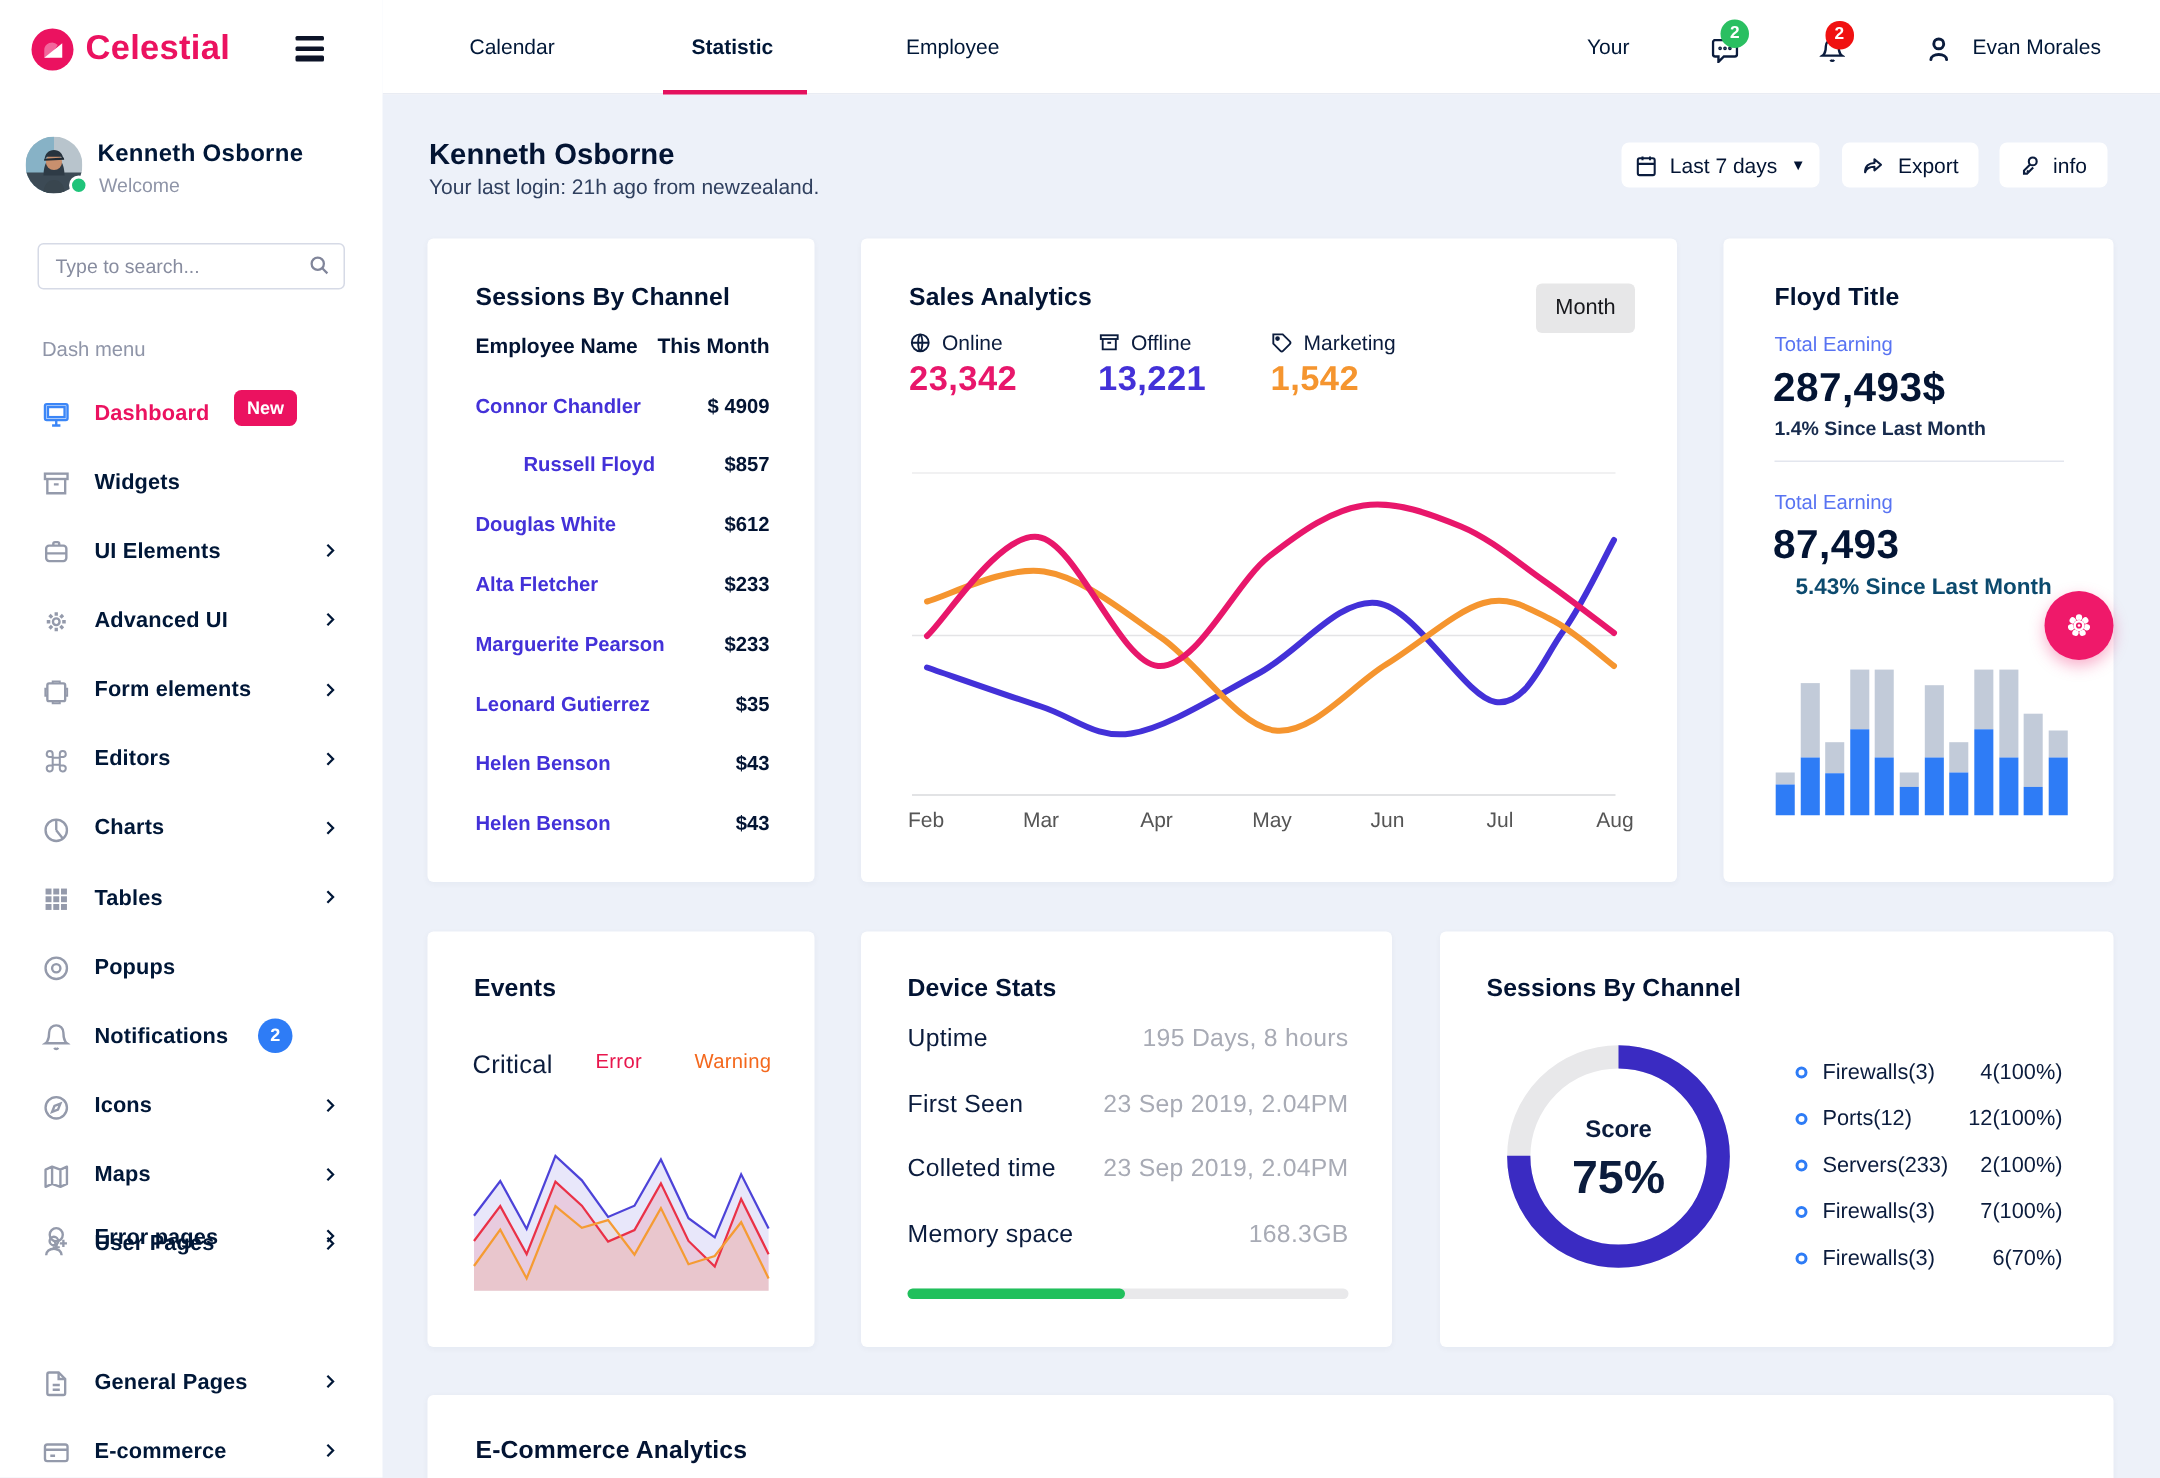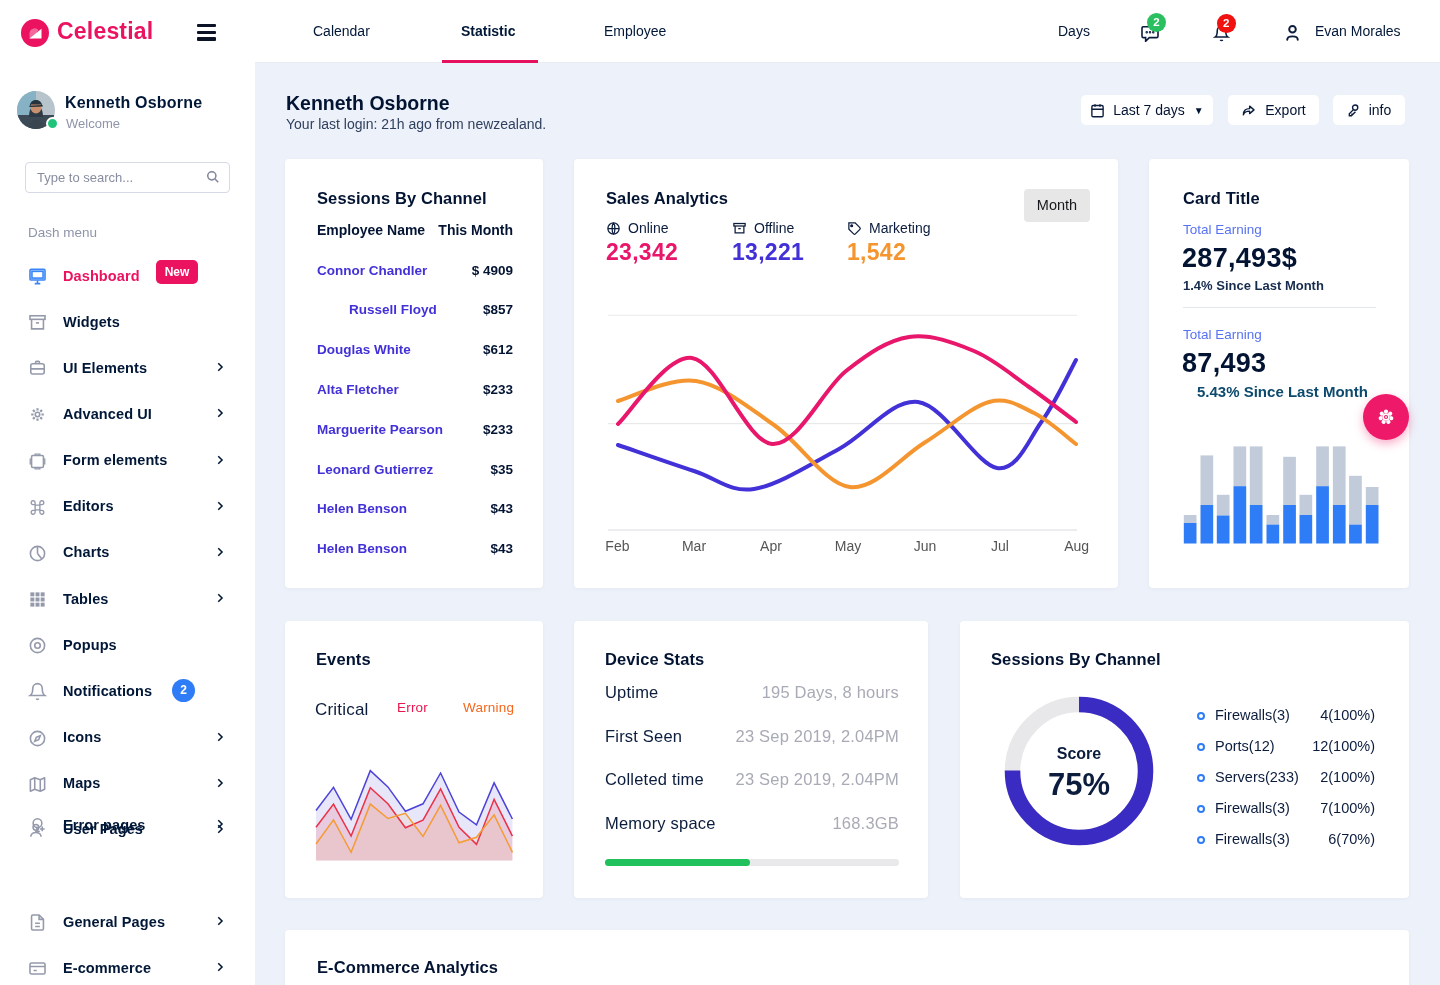--- a/index.html
+++ b/index.html
@@ -96,21 +96,21 @@
       <text x="120" y="392" font-size="14" fill="#555" text-anchor="middle" font-family="Liberation Sans, sans-serif">Mar</text>
       <text x="197" y="392" font-size="14" fill="#555" text-anchor="middle" font-family="Liberation Sans, sans-serif">Apr</text>
       <text x="274" y="392" font-size="14" fill="#555" text-anchor="middle" font-family="Liberation Sans, sans-serif">May</text>
       <text x="351" y="392" font-size="14" fill="#555" text-anchor="middle" font-family="Liberation Sans, sans-serif">Jun</text>
       <text x="426" y="392" font-size="14" fill="#555" text-anchor="middle" font-family="Liberation Sans, sans-serif">Jul</text>
       <text x="502.7" y="392" font-size="14" fill="#555" text-anchor="middle" font-family="Liberation Sans, sans-serif">Aug</text>
     </svg>
 </div>
 
 <div class="card" style="left:1149px; top:159px; width:260px; height:429px;" id="cardC">
-  <div class="ct" style="position:absolute; left:34px; top:30px;">Card Title</div>
+  <div class="ct" style="position:absolute; left:34px; top:30px;">Floyd Title</div>
   <div style="position:absolute; left:34px; top:63px; font-size:13.5px; color:#5873f2;">Total Earning</div>
   <div style="position:absolute; left:33px; top:84px; font-size:27px; font-weight:bold; color:#031433; letter-spacing:0.3px;">287,493$</div>
   <div style="position:absolute; left:34px; top:119px; font-size:13px; font-weight:bold; color:#172b4d;">1.4% Since Last Month</div>
   <div style="position:absolute; left:34px; top:148px; width:193px; border-top:1px solid #e3e6ee;"></div>
   <div style="position:absolute; left:34px; top:168px; font-size:13.5px; color:#5873f2;">Total Earning</div>
   <div style="position:absolute; left:33px; top:189px; font-size:27px; font-weight:bold; color:#031433; letter-spacing:0.3px;">87,493</div>
   <div style="position:absolute; left:48px; top:224px; font-size:15px; font-weight:bold; color:#0c4a6e;">5.43% Since Last Month</div>
   <svg width="260" height="429" style="position:absolute; left:0; top:0;" id="barsC">
       <rect x="34.8" y="356" width="12.7" height="8" fill="#c2cbd9"></rect>
       <rect x="34.8" y="364" width="12.7" height="20.5" fill="#2e7cf6"></rect>
@@ -226,21 +226,21 @@
       <path d="M11 10.5L4 17.5V21h3.5l7-7M7.5 17.5l2 2"></path>
     </svg>
     <span>info</span>
   </div>
 
 <div id="topbar">
   <div class="tab" style="left:58px;">Calendar</div>
   <div class="tab active" style="left:206px;">Statistic</div>
   <div class="tab" style="left:349px;">Employee</div>
   <div class="underline"></div>
-  <div class="tab" style="left:803px;">Days</div>
+  <div class="tab" style="left:803px;">Your</div>
   <svg class="tbico" style="left:886px; top:26px;" width="18" height="16" viewBox="0 0 24 22" fill="none" stroke="#0b1c3d" stroke-width="2.2">
       <path d="M21 1H3a2 2 0 00-2 2v11a2 2 0 002 2h3v5l5-5h10a2 2 0 002-2V3a2 2 0 00-2-2z"></path>
       <circle cx="7.5" cy="8.5" r="0.6" fill="#0b1c3d"></circle>
       <circle cx="12" cy="8.5" r="0.6" fill="#0b1c3d"></circle>
       <circle cx="16.5" cy="8.5" r="0.6" fill="#0b1c3d"></circle>
     </svg>
   <div style="position:absolute; left:892px; top:13px; width:19px; height:19px; border-radius:50%; background:#2abf61; color:#fff; font-size:11.5px; font-weight:bold; text-align:center; line-height:19px;">2</div>
   <svg class="tbico" style="left:958px; top:25px;" width="17" height="17" viewBox="0 0 24 24" fill="none" stroke="#0b1c3d" stroke-width="2.2">
       <path d="M18 8a6 6 0 00-12 0c0 7-3 9-3 9h18s-3-2-3-9"></path>
       <path d="M13.7 21a2 2 0 01-3.4 0"></path>

